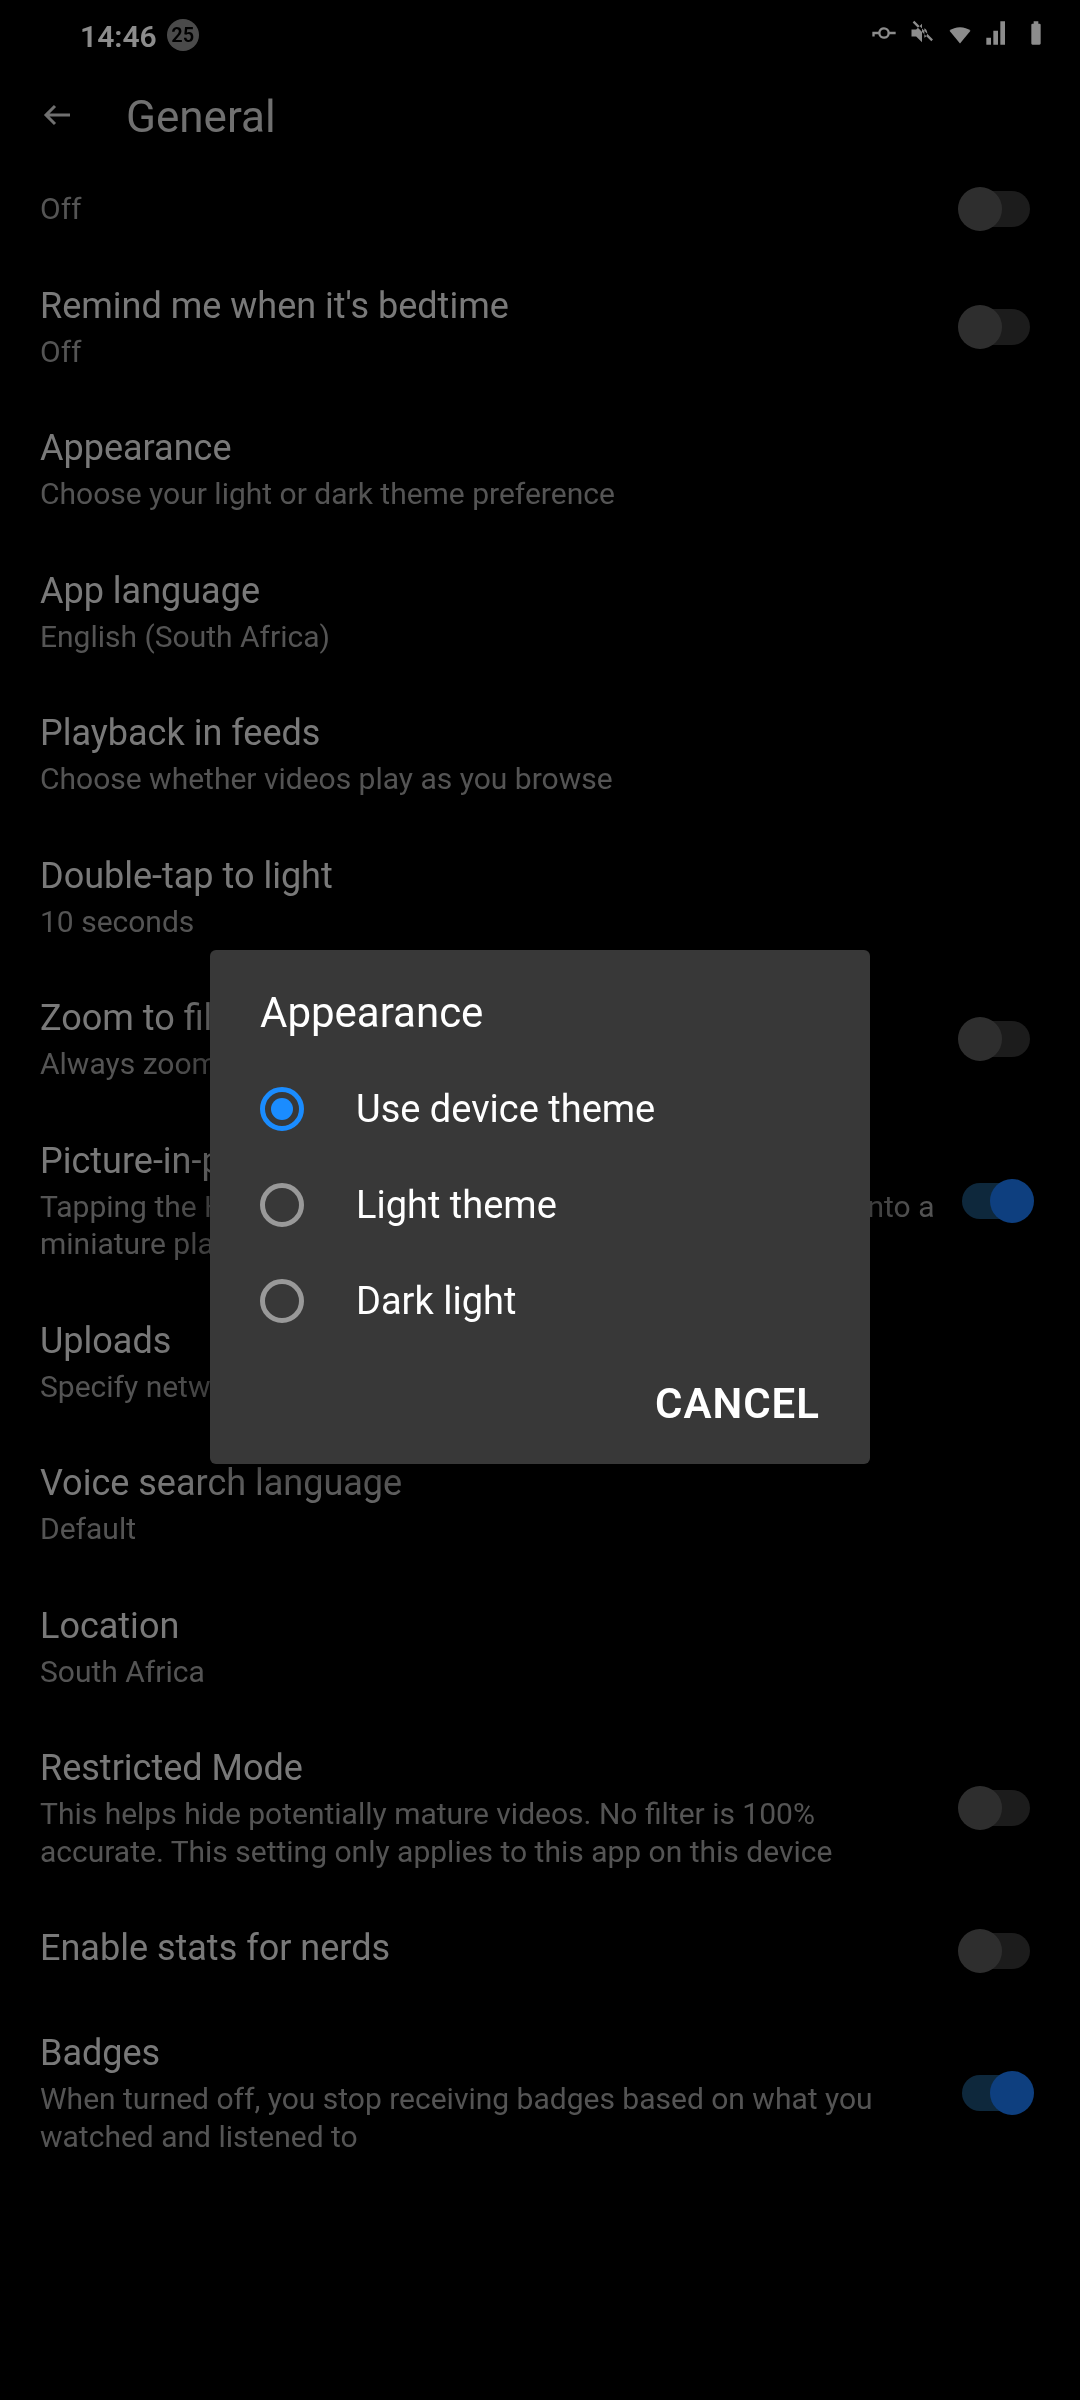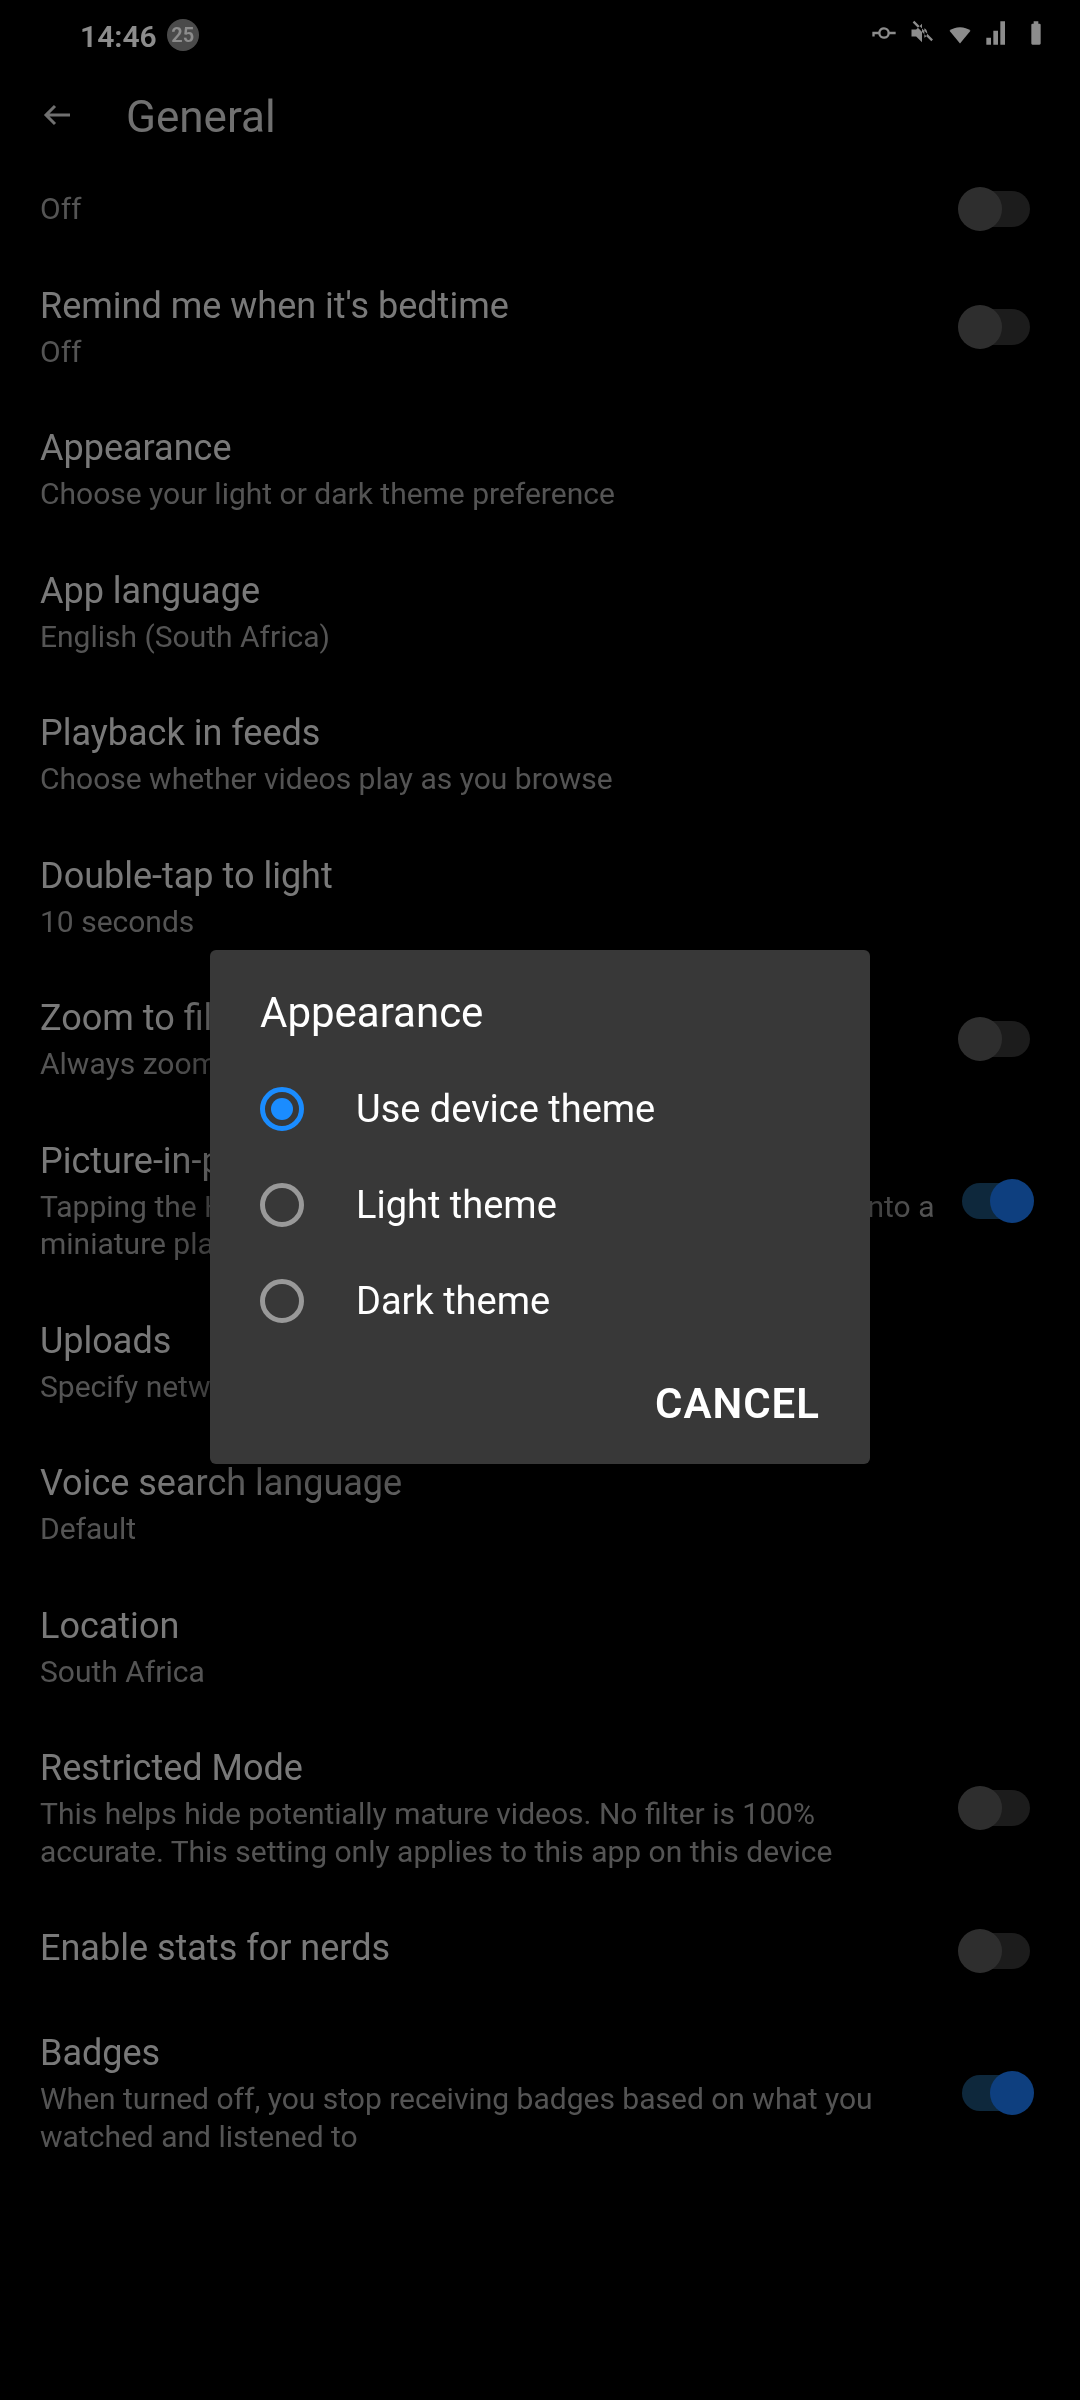--- a/index.html
+++ b/index.html
@@ -30,21 +30,21 @@
       display: flex;
       align-items: flex-start;
       gap: 10px;
       padding-left: 50px;
     }
     .status-time {
       font-weight: 600;
     }
     .status-badge-count {
       background: #888;
-      color: #ffffff;
+      color: #000000;
       width: 32px;
       height: 32px;
       border-radius: 50%;
       display: flex;
       align-items: center;
       justify-content: center;
       font-size: 20px;
       font-weight: 600;
     }
     .status-right {
@@ -369,19 +369,19 @@
     <div class="radio-label">Use device theme</div>
   </div>
 
   <div class="radio-row">
     <div class="radio"></div>
     <div class="radio-label">Light theme</div>
   </div>
 
   <div class="radio-row">
     <div class="radio"></div>
-    <div class="radio-label">Dark theme</div>
+    <div class="radio-label">Dark light</div>
   </div>
 
   <div class="dialog-actions">
     <div class="cancel-btn">CANCEL</div>
   </div>
 </div>
 
 </body></html>

